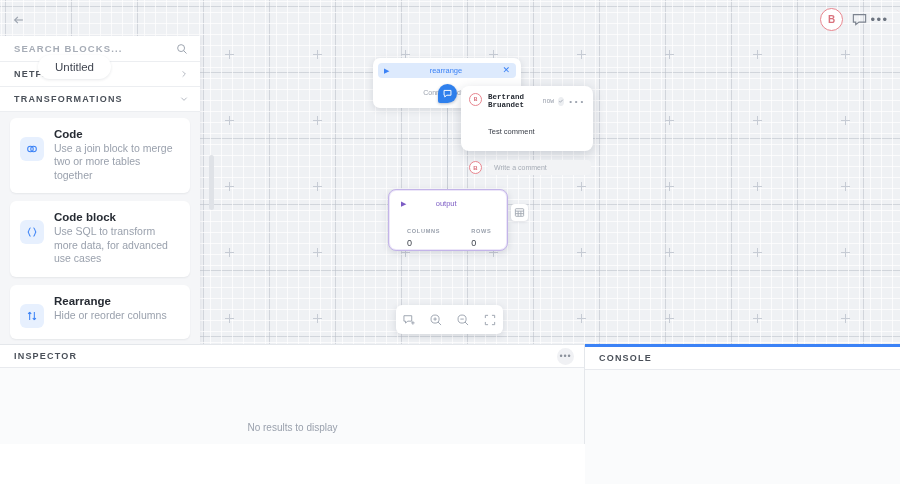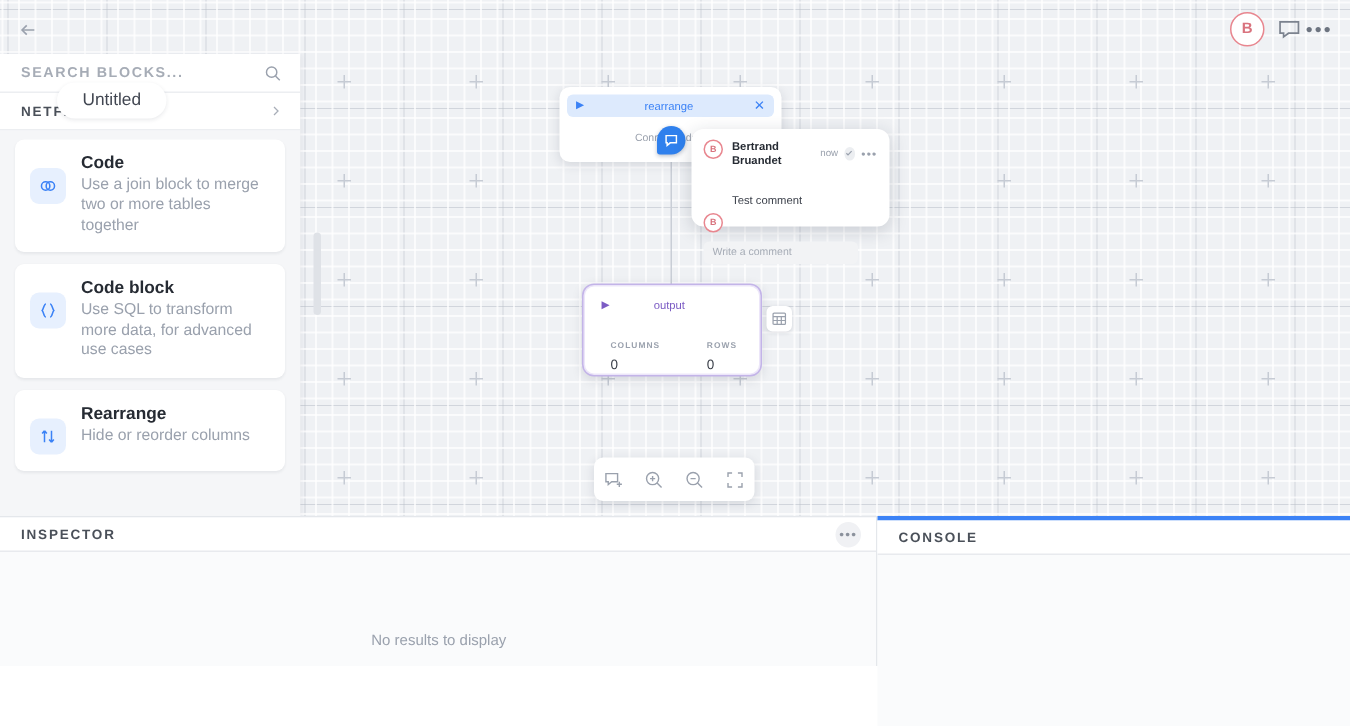--- a/index.html
+++ b/index.html
@@ -169,40 +169,40 @@
     background: #2f80ed; border-radius: 50% 50% 50% 2px;
     display: flex; align-items: center; justify-content: center;
     z-index: 25; color: #fff; cursor: pointer;
     box-shadow: 0 1px 3px rgba(20,40,80,.3);
   }
   #comment-popup {
     position: absolute; left: 461px; top: 86px; width: 132px; height: 65px;
     background: #fff; border-radius: 8px; z-index: 26;
     box-shadow: 0 3px 12px rgba(30,40,60,.18); padding: 7px 8px;
   }
-  .cmt-row { display: flex; gap: 6px; }
+  .cmt-row { display: flex; gap: 6px; font-family: Liberation Mono, monospace; }
   .cmt-av {
     flex: 0 0 auto; width: 13px; height: 13px; border-radius: 50%;
     border: 1.2px solid #e8868f; background: #fff;
     display: flex; align-items: center; justify-content: center;
     color: #d9737e; font-size: 6px; font-weight: 700;
   }
   .cmt-meta { display: flex; align-items: center; gap: 4px; width: 100%; }
   .cmt-author { font-size: 7.5px; font-weight: 700; color: #262b33; }
   .cmt-time { font-size: 6.5px; color: #9aa1ad; }
   .cmt-clock {
     width: 9px; height: 9px; border-radius: 50%; background: #eceef1;
     display: flex; align-items: center; justify-content: center;
     color: #9aa1ad; cursor: pointer;
   }
   .cmt-more {
     font-size: 8px; color: #9aa1ad; letter-spacing: .8px; cursor: pointer;
   }
   .cmt-text { font-size: 7.5px; color: #3a3f49; margin: 18px 0 0 19px; }
-  #cmt-input-row { display: flex; gap: 6px; margin-top: 4px; align-items: flex-start; flex-direction: column; }
+  #cmt-input-row { display: flex; gap: 6px; margin-top: 24px; align-items: center; }
   #cmt-input {
     flex: 1 1 auto; height: 15px; background: #f2f3f5; border: 0; outline: 0;
     border-radius: 4px; padding: 0 6px;
     font-family: "Liberation Sans", sans-serif; font-size: 7px; color: #9aa1ad;
   }
   #cmt-input::placeholder { color: #a6acb6; }
 
   
   #canvas-toolbar {
     position: absolute; left: 396px; top: 305px; width: 107px; height: 29px;
@@ -406,20 +406,28 @@
 
   <div class="sec-row">
     <span class="sec-label">NETFLIX</span>
     <span class="chev">
       <svg width="8" height="8" viewBox="0 0 12 12" fill="none" stroke="currentColor" stroke-width="1.3">
           <path d="M4 2l4 4-4 4"></path>
         </svg>
     </span>
   </div>
 
+  <div class="sec-row">
+    <span class="sec-label">TRANSFORMATIONS</span>
+    <span class="chev">
+      <svg width="8" height="8" viewBox="0 0 12 12" fill="none" stroke="currentColor" stroke-width="1.3">
+          <path d="M2 4l4 4 4-4"></path>
+        </svg>
+    </span>
+  </div>
 
   <div id="blocks">
 
     <div class="block-card">
       <div class="block-ico">
         <svg width="14" height="14" viewBox="0 0 18 18" fill="none" stroke="currentColor" stroke-width="1.3">
           <circle cx="7" cy="9" r="3.6"></circle>
             <circle cx="11" cy="9" r="3.6"></circle>
         </svg>
       </div>

